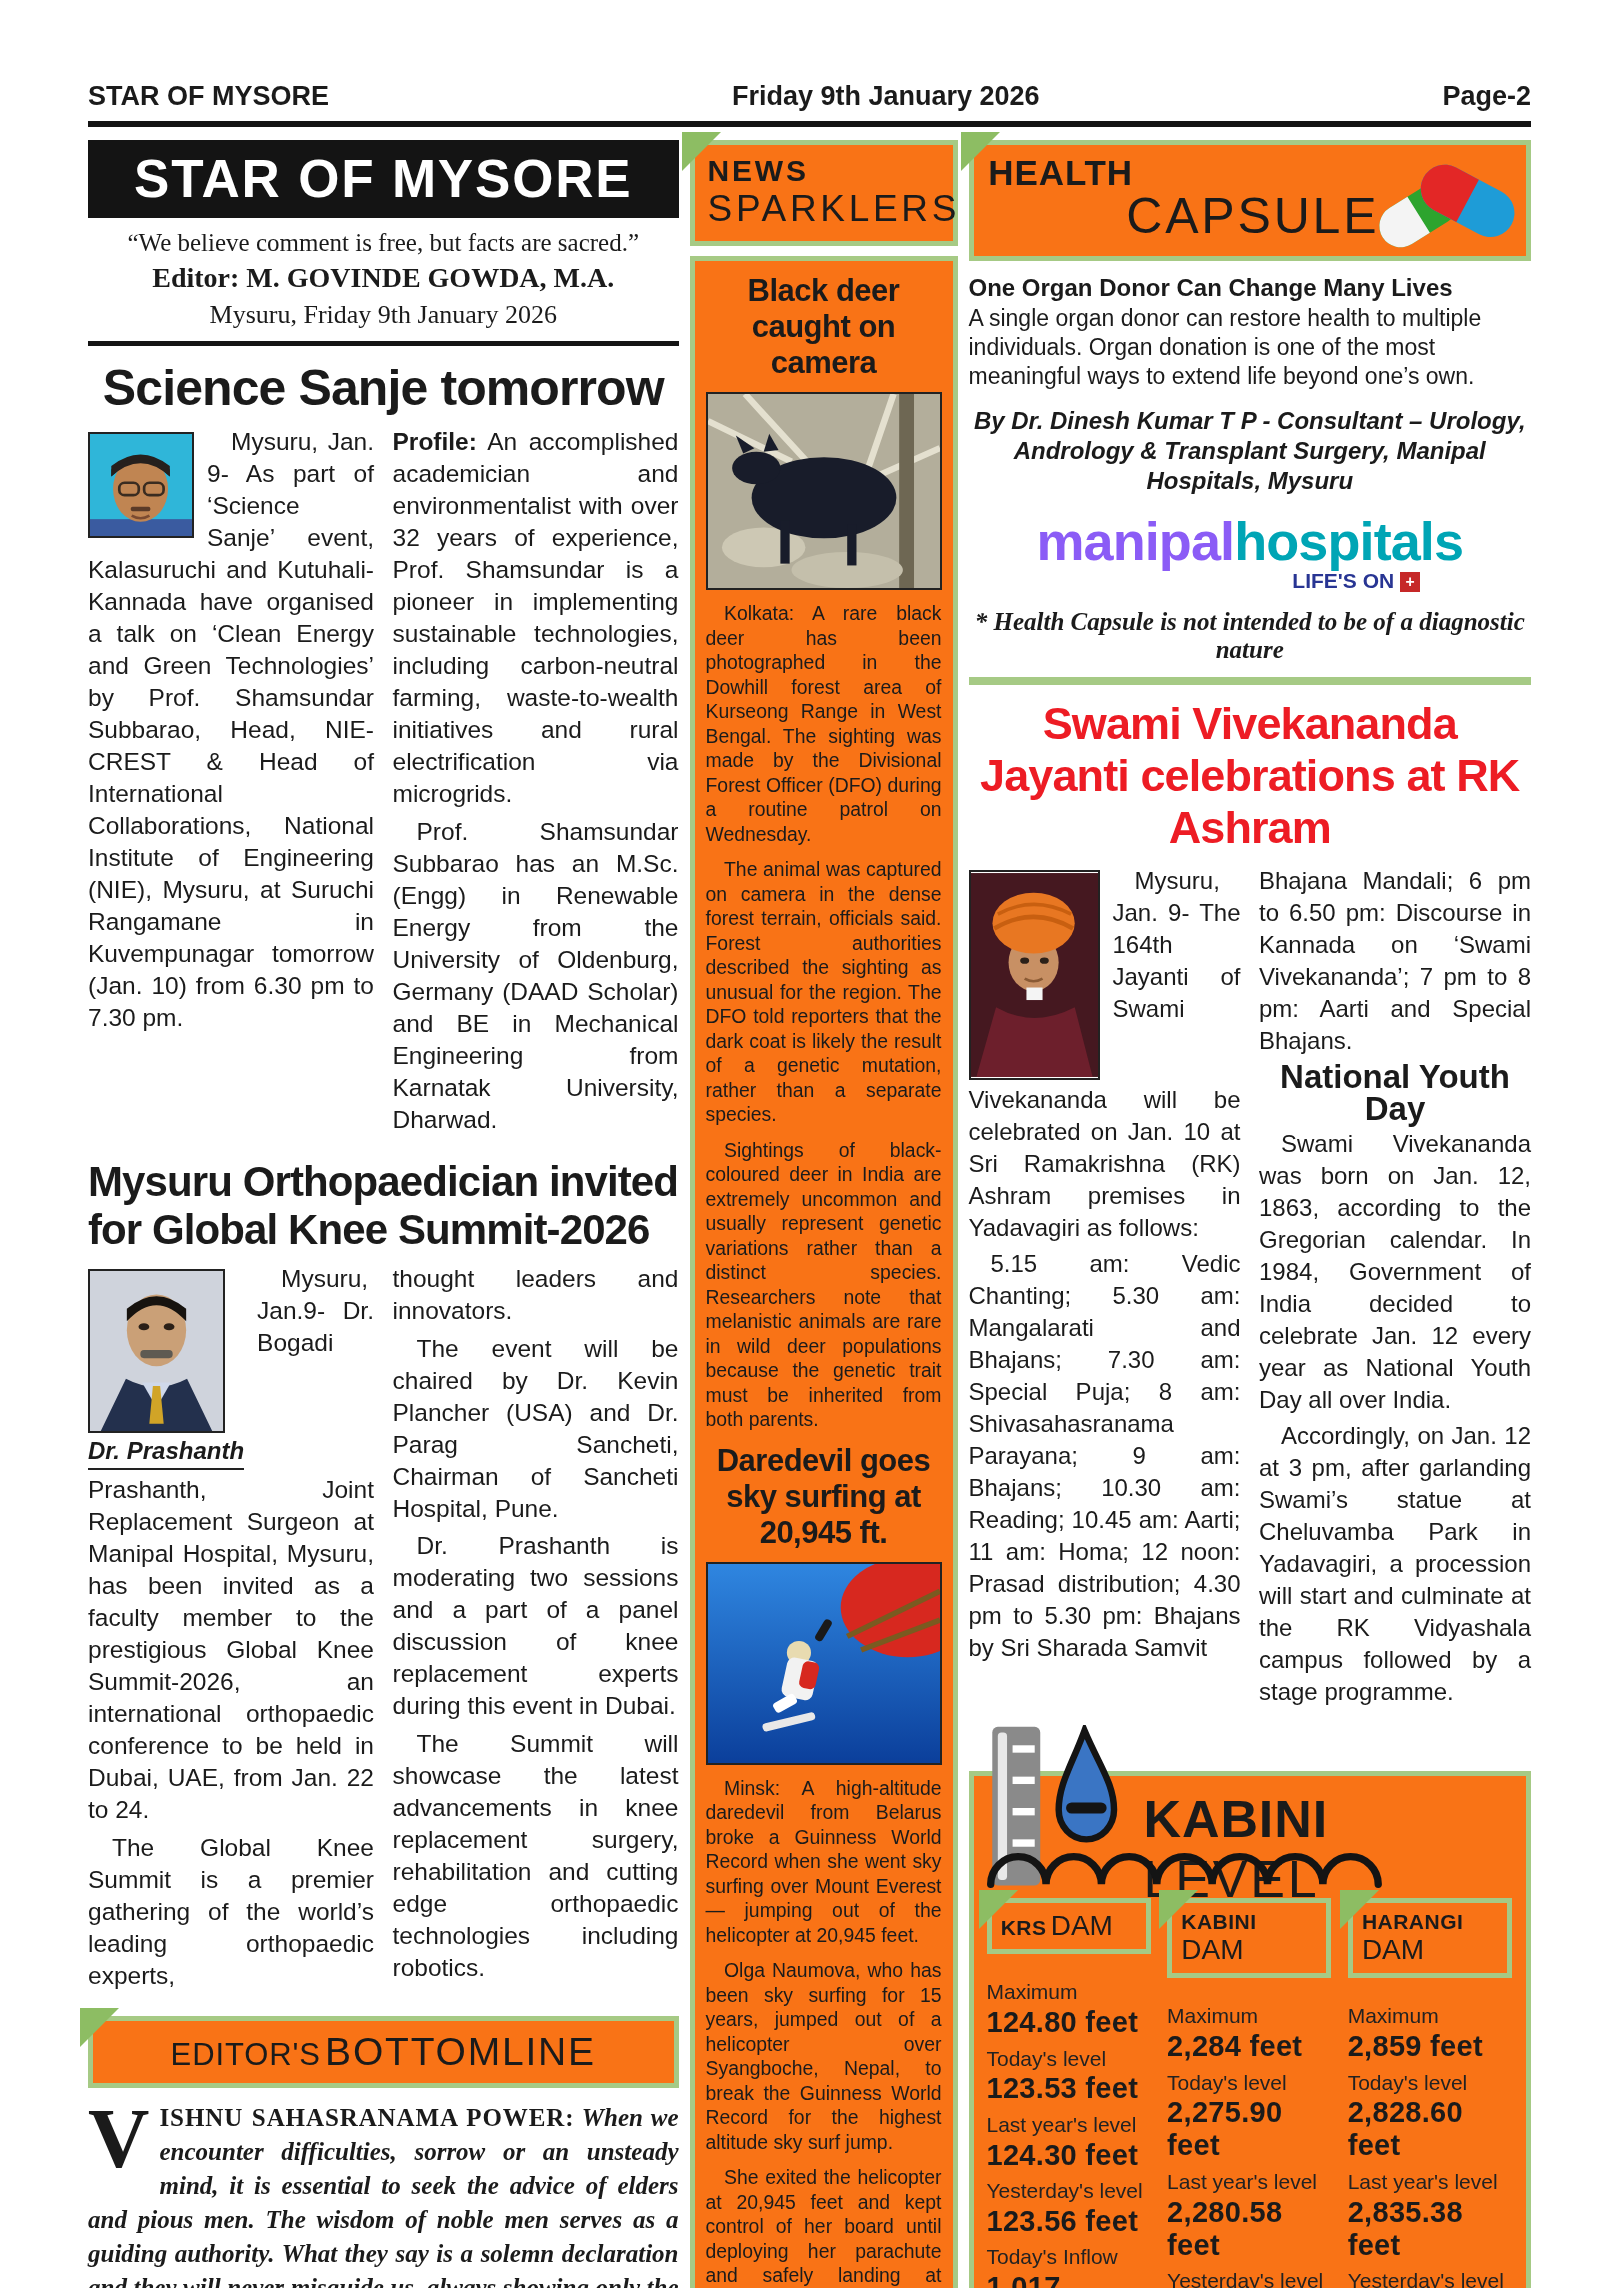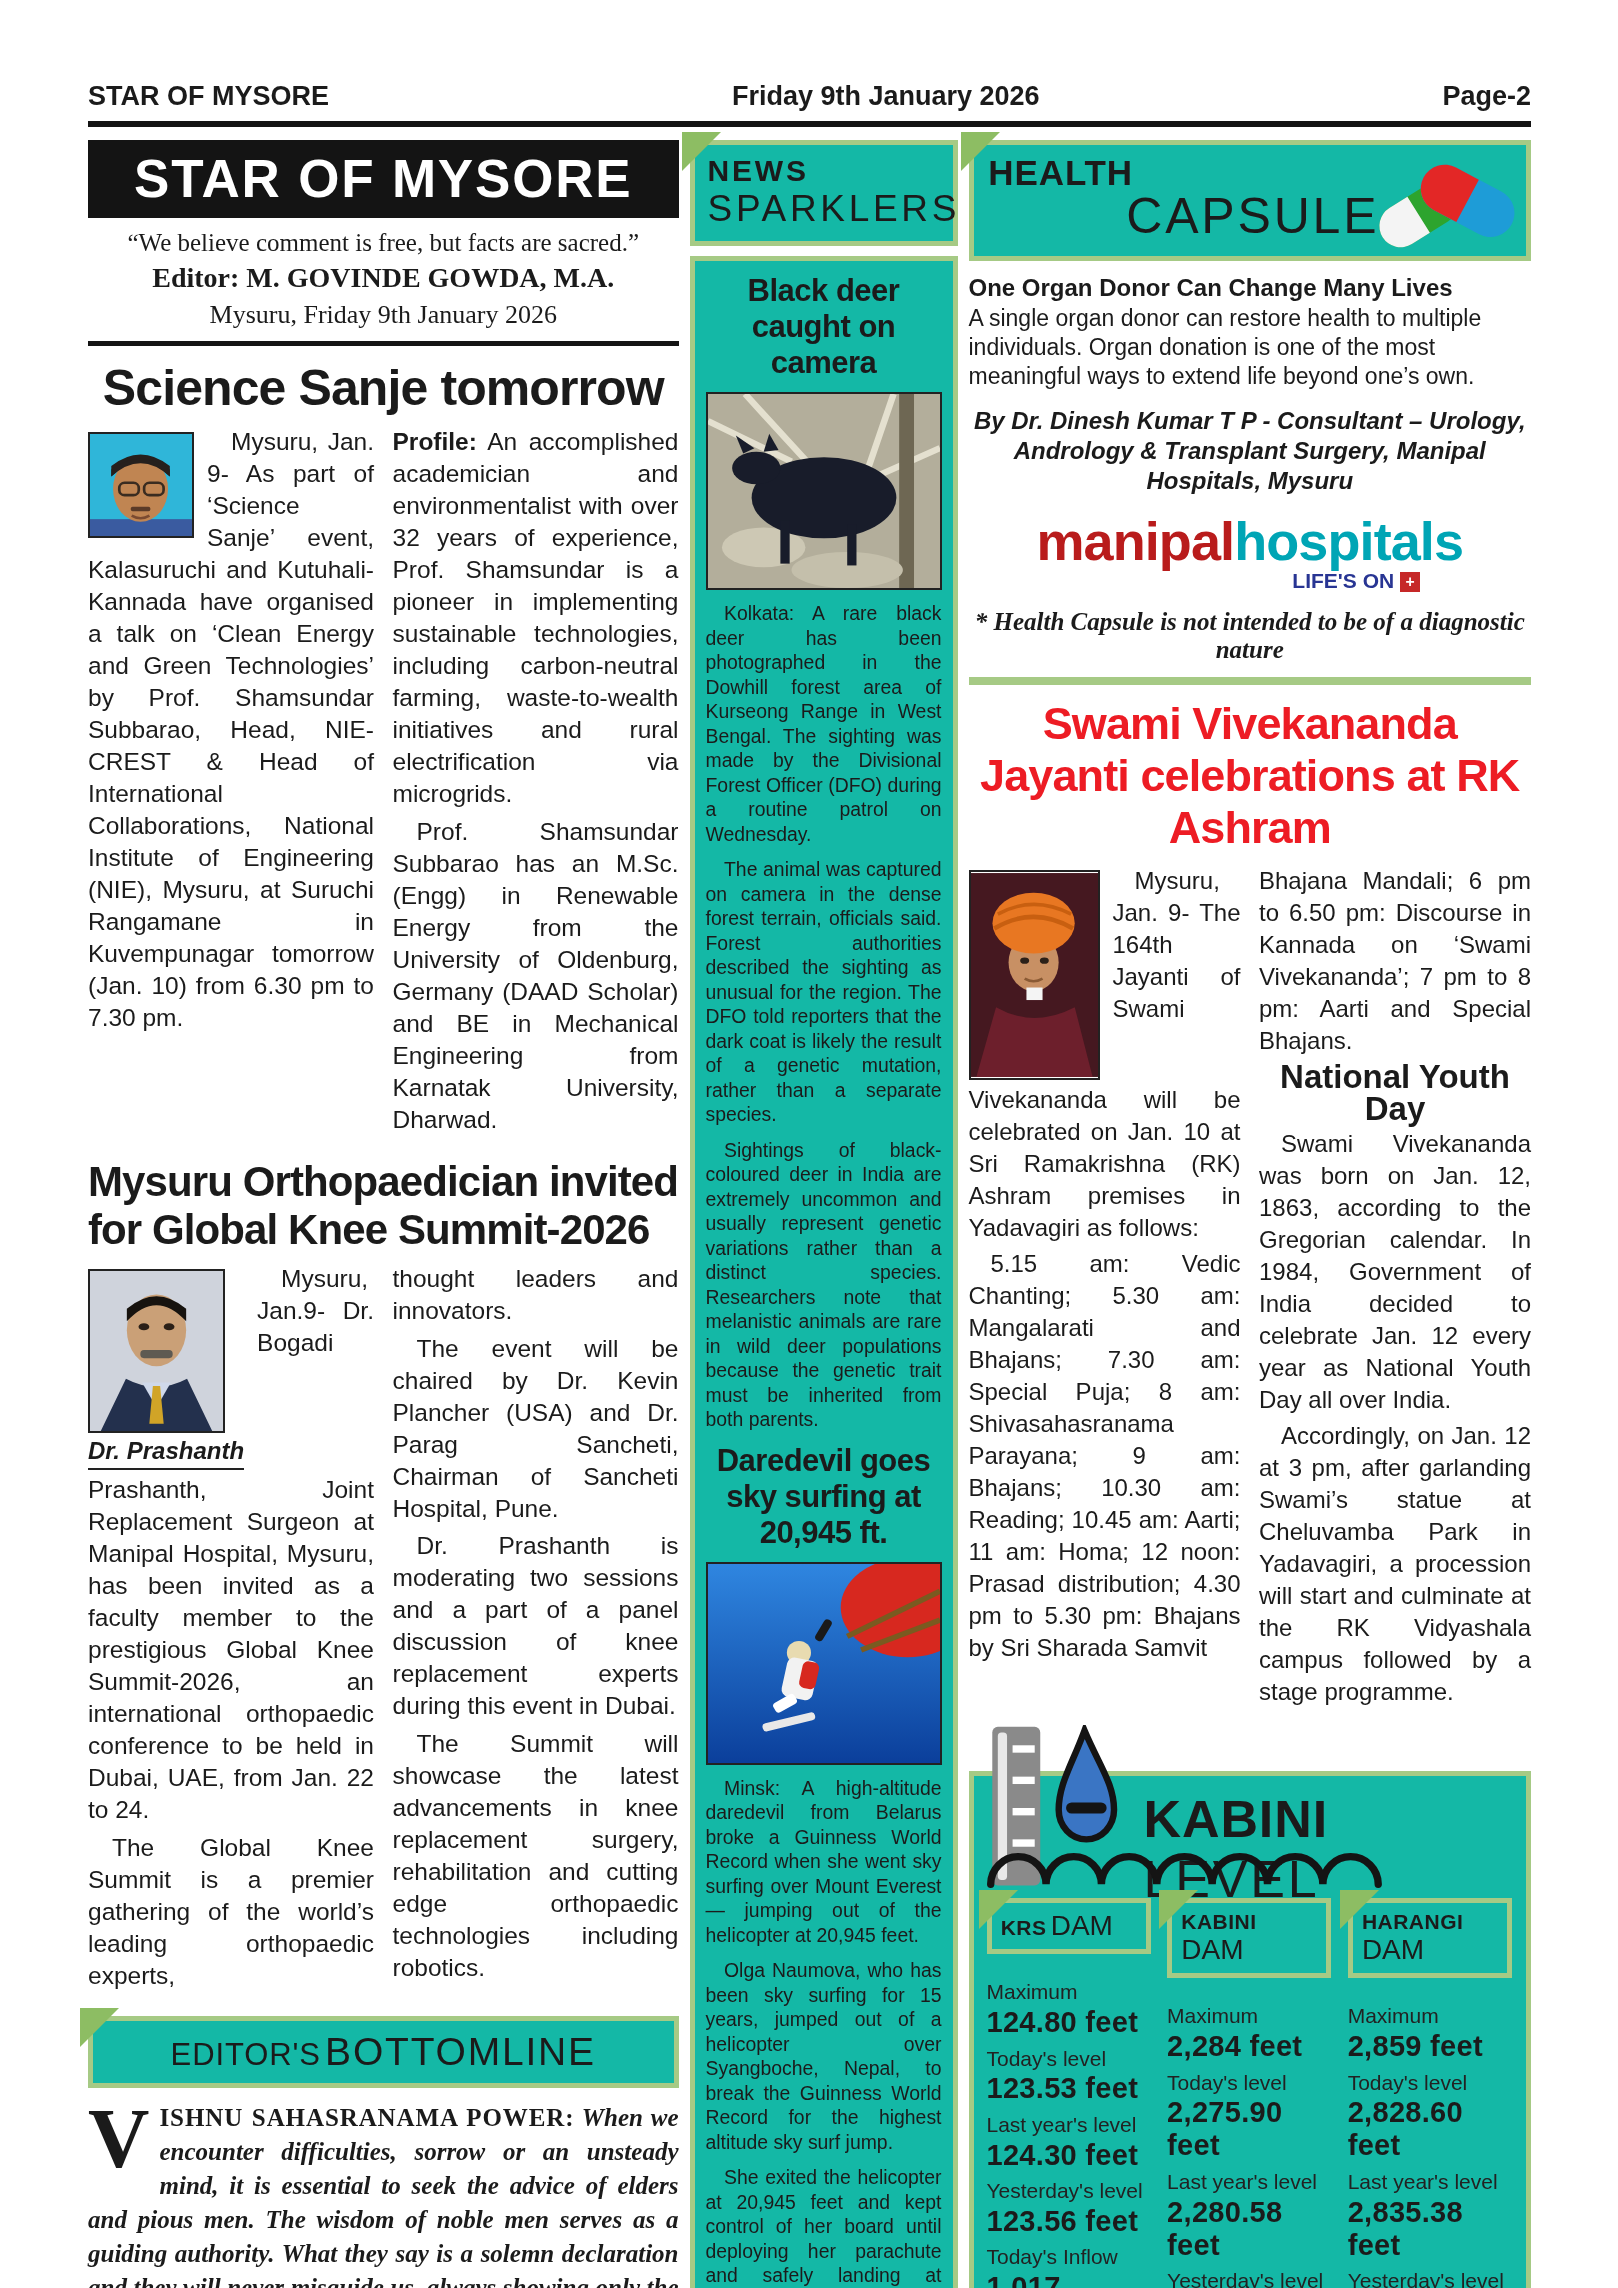--- a/index.html
+++ b/index.html
@@ -30,21 +30,21 @@
 
   .art2col { display:flex; gap:18.5px; }
   .acol { width:286px; font-size:24.5px; line-height:32px; text-align:justify; }
   .acol p { margin-bottom:5.5px; }
   .acol p.ind { text-indent:24px; }
   figure.photo { float:left; margin:5.5px 13px 3.7px 0; }
   figure.photo svg { display:block; border:2.8px solid #222; }
   figcaption { font-weight:bold; font-style:italic; font-size:24px; border-bottom:2.8px solid #222; padding:1.8px 0; }
 
   
-  .greenbox { border:5.5px solid #a6ca85; position:relative; background:#14b8a6; }
+  .greenbox { border:5.5px solid #a6ca85; position:relative; background:#f97316; }
   .corner-flag { position:absolute; top:-13px; left:-13px; width:0; height:0;
                  border-top:39px solid #8dbd63; border-right:39px solid transparent; }
   .green-rule { height:8.3px; background:#a6ca85; }
 
   
   .bl-head { margin-top:18.5px; padding:9.2px 14.8px; text-align:center; }
   .bl-word1 { font-weight:400; font-size:31px; letter-spacing:0.9px; }
   .bl-word2 { font-weight:400; font-size:39px; letter-spacing:1.8px; }
   .bl-text { font-family:"Liberation Serif", serif; font-weight:bold; font-style:italic;
              font-size:25px; line-height:34px; text-align:justify; margin-top:13px; }
@@ -64,21 +64,21 @@
 
   
   .hc-box { padding:7.4px 14.8px 11px; }
   .hc-w1 { display:block; font-weight:900; font-size:35px; letter-spacing:0.9px; }
   .hc-w2 { display:block; font-weight:400; font-size:50px; letter-spacing:2.8px; margin:-5.5px 0 0 138px; }
   .hc-pills { position:absolute; right:7.4px; top:3.7px; }
   .hc-sub { font-weight:bold; font-size:24px; margin-top:13px; }
   .hc-body { font-size:23px; line-height:29px; margin-top:1.8px; }
   .hc-by { font-weight:bold; font-style:italic; font-size:24px; line-height:30px; text-align:center; margin-top:14.8px; }
   .mh-logo { text-align:center; margin-top:14.8px; font-size:54px; font-weight:600; letter-spacing:-0.9px; }
-  .mh-1 { color:#b91c1c; } .mh-2 { color:#00a5b5; }
+  .mh-1 { color:#8b5cf6; } .mh-2 { color:#00a5b5; }
   .mh-tag { text-align:right; margin-right:111px; color:#283593; font-weight:bold; font-size:21px; margin-top:-3.7px; }
   .mh-sq { display:inline-block; width:20px; height:20px; background:#c62828; color:#fff; font-size:15.7px;
            text-align:center; line-height:20px; vertical-align:middle; font-weight:900; }
   .hc-disc { font-family:"Liberation Serif", serif; font-weight:bold; font-style:italic;
              font-size:25px; text-align:center; margin:14.8px 0 13px; }
 
   h2.viv { color:#ed1c24; font-size:45px; line-height:52px; font-weight:bold; text-align:center;
            margin:13px 0 11px; letter-spacing:-0.9px; }
   .viv2col { display:flex; gap:18.5px; }
   .vcol { width:272px; font-size:24px; line-height:32px; text-align:justify; }

